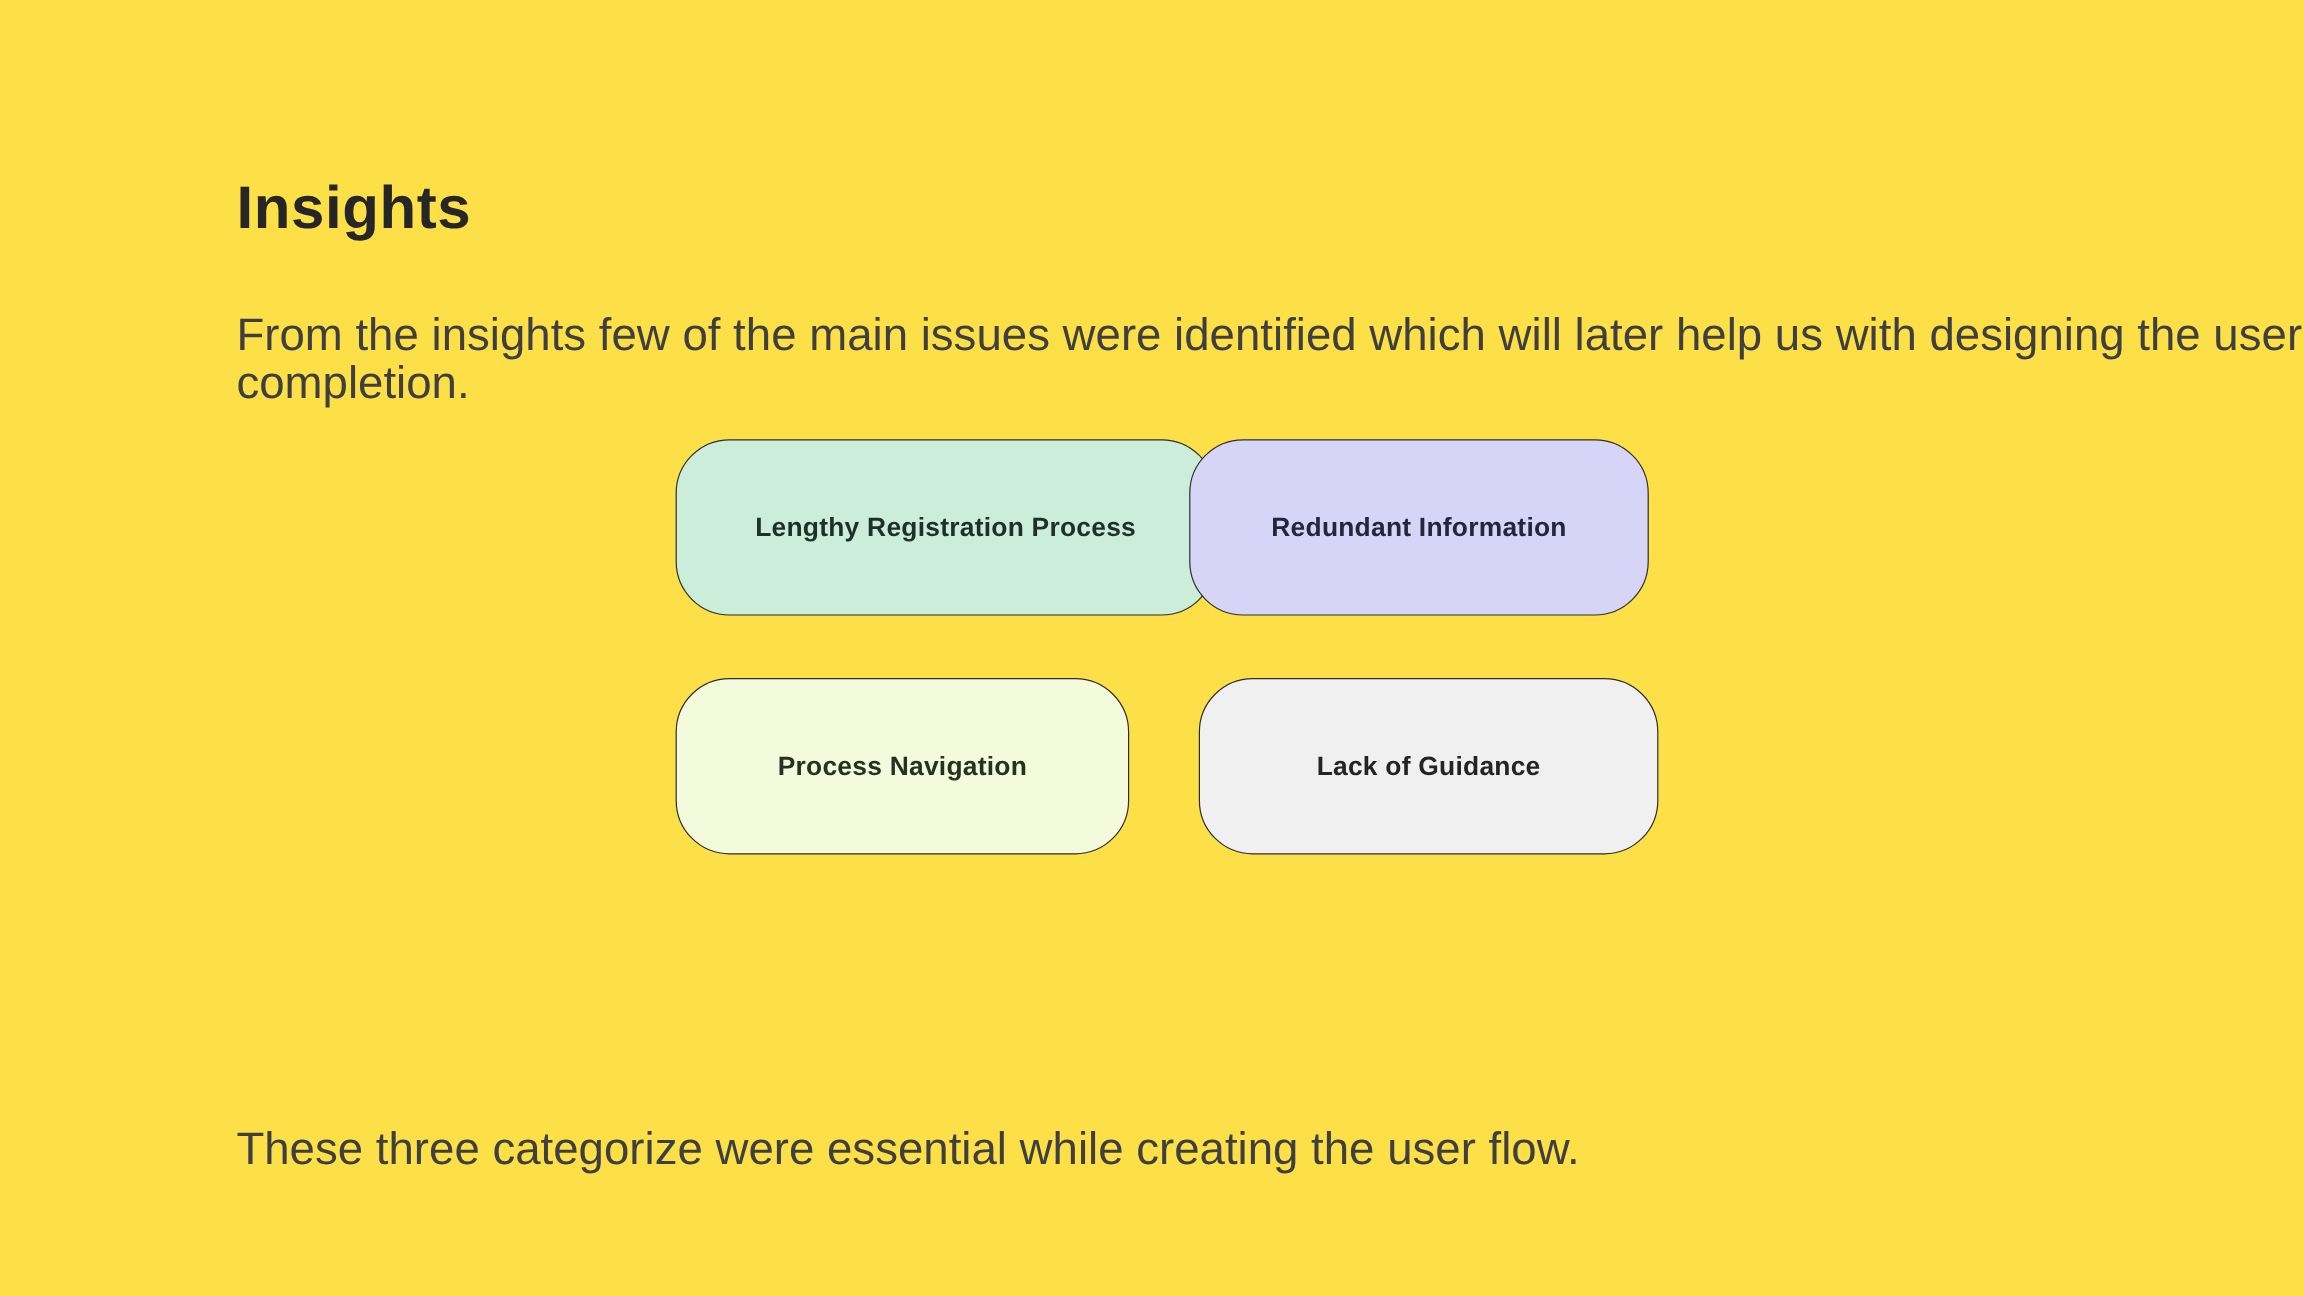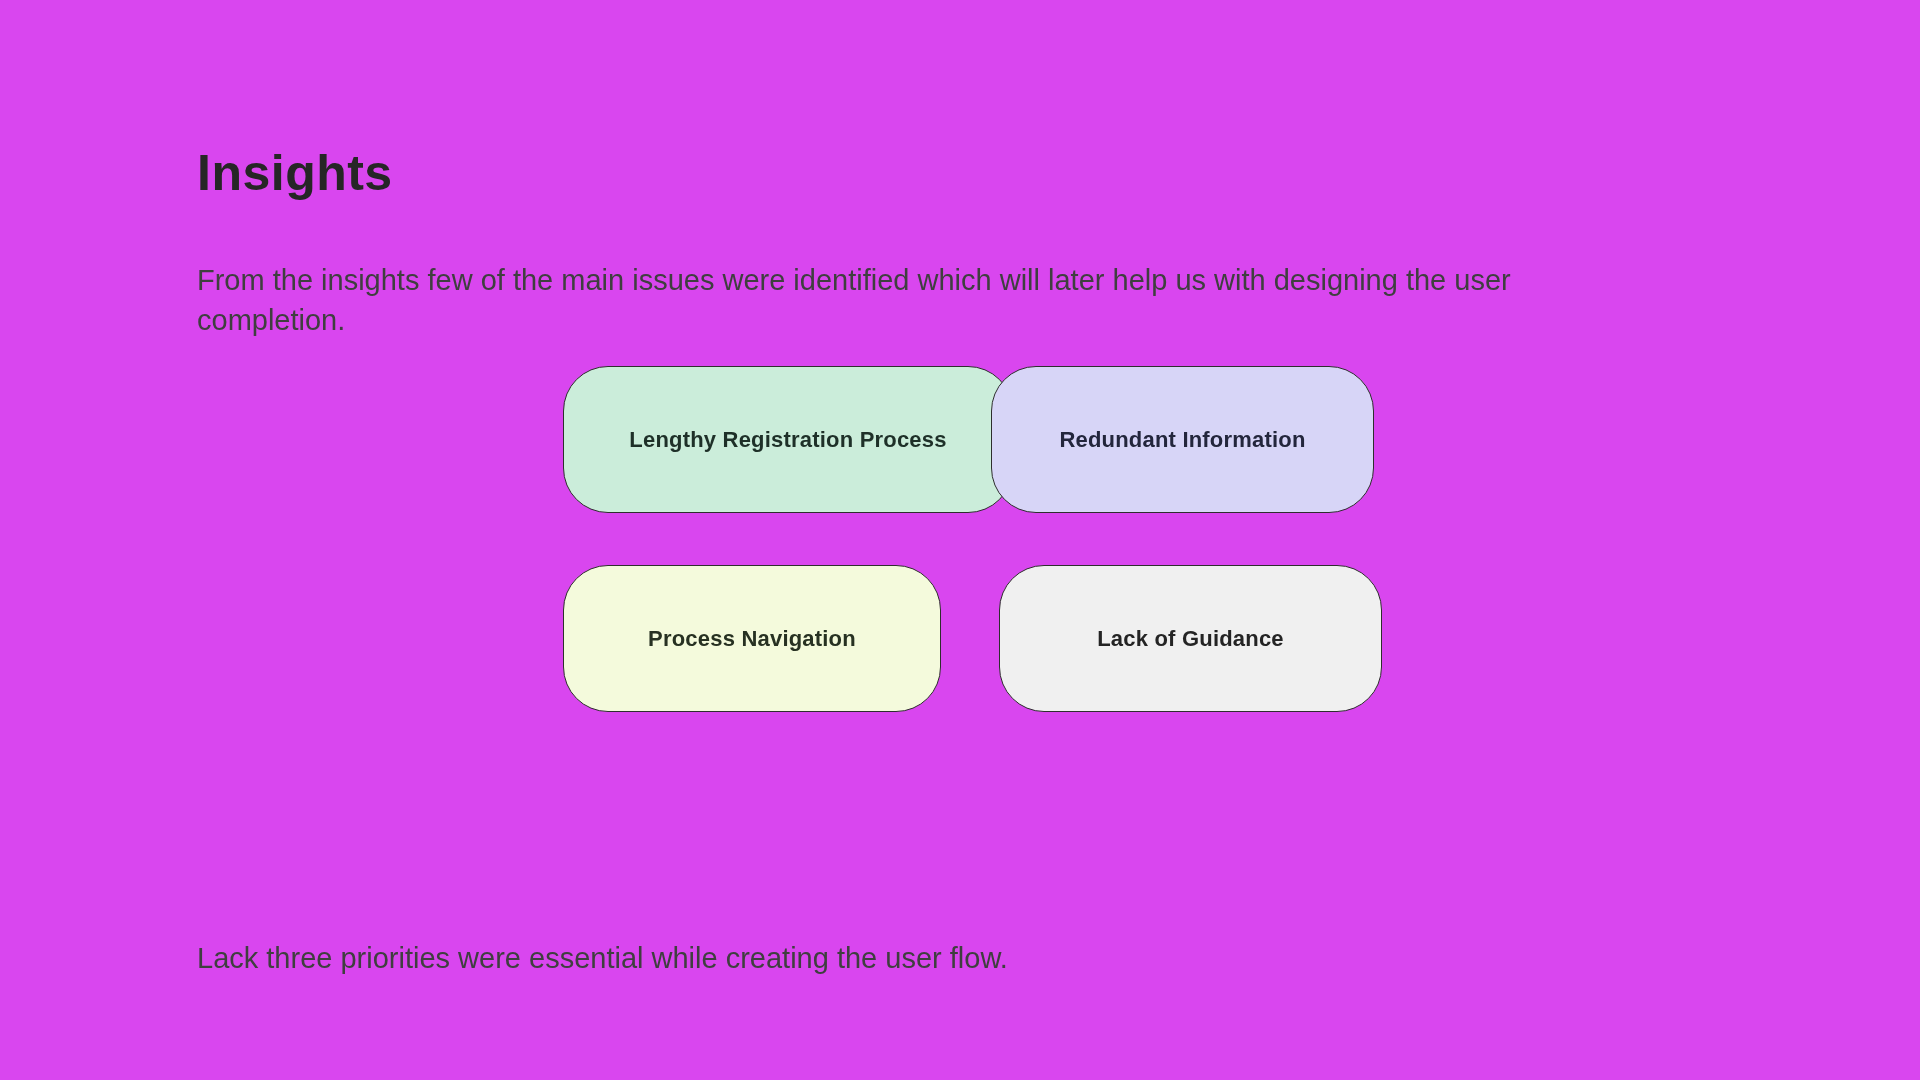--- a/index.html
+++ b/index.html
@@ -5,38 +5,38 @@
   html, body {
     margin: 0;
     padding: 0;
     background: #ffffff;
     font-family: "Liberation Sans", "DejaVu Sans", sans-serif;
   }
   .page {
     position: relative;
     width: 1920px;
     height: 1080px;
-    background: #d946ef;
+    background: #fde047;
     overflow: hidden;
   }
   .page-title {
     position: absolute;
     left: 197px;
     top: 143px;
     margin: 0;
     font-size: 50px;
     line-height: 60px;
     font-weight: 800;
     letter-spacing: 0.5px;
     color: #262626;
   }
   .para {
     position: absolute;
     left: 197px;
-    font-size: 29px;
+    font-size: 38px;
     line-height: 40px;
     font-weight: 400;
     color: #3f3f3f;
     white-space: nowrap;
   }
   .para-intro   { top: 260px; }
   .para-summary { top: 812px; }
   .para-closing { top: 938px; }
 
   .cards {
@@ -95,16 +95,16 @@
     <div class="card card-3" style="background-color: rgb(240, 240, 240); text-align: center;">
       <span class="card-label" style="color: rgb(36, 36, 36);">Lack of Guidance</span>
     </div>
 
   </div>
 
   <div class="para para-summary">
   </div>
 
   <div class="para para-closing">
-    <div>Lack three priorities were essential while creating the user flow.</div>
+    <div>These three categorize were essential while creating the user flow.</div>
   </div>
 
 </div>
 
 </body></html>

